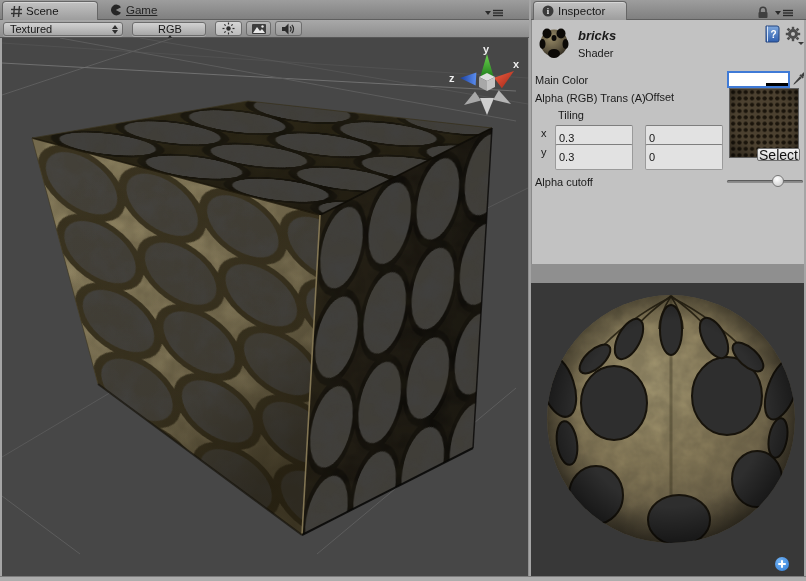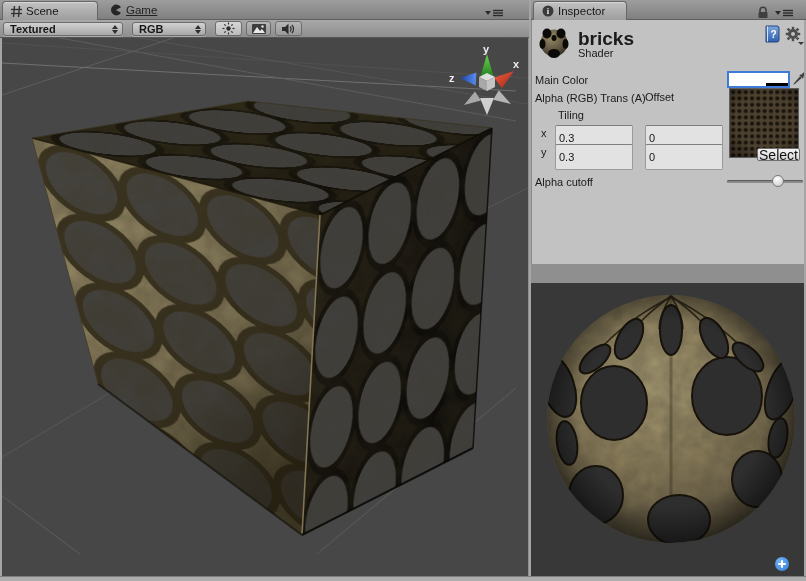--- a/index.html
+++ b/index.html
@@ -11,21 +11,21 @@
   .tabstrip{background:linear-gradient(#9d9d9d,#808080);border-bottom:1px solid #5f5f5f;box-sizing:border-box;}
   .tab{box-sizing:border-box;border:1px solid #666;border-bottom:none;border-radius:4px 4px 0 0;
        background:linear-gradient(#c2c2c2,#9d9d9d);display:flex;align-items:center;gap:4px;
        padding:0 8px;font-size:11.5px;color:#161616;box-shadow:inset 0 1px 0 rgba(255,255,255,.35);}
   .striplabel{display:flex;align-items:center;gap:4px;font-size:11.5px;color:#242424;}
   
   .toolbar{background:linear-gradient(#a8a8a8,#8e8e8e);border-bottom:1px solid #565656;box-sizing:border-box;}
   .dropdown{box-sizing:border-box;border:1px solid #6d6d6d;border-radius:3px;
             background:linear-gradient(#d2d2d2,#a7a7a7);display:flex;align-items:center;
             font-size:11px;color:#161616;padding:0 4px 0 6px;box-shadow:0 1px 0 rgba(255,255,255,.25);}
-  .dropdown .grow{flex:1;font-weight:bold;}
+  .dropdown .grow{flex:1;}
   .updown{display:flex;flex-direction:column;gap:1px;align-items:center;}
   .tri-up{width:0;height:0;border-left:3px solid transparent;border-right:3px solid transparent;border-bottom:4px solid #2e2e2e;}
   .tri-dn{width:0;height:0;border-left:3px solid transparent;border-right:3px solid transparent;border-top:4px solid #2e2e2e;}
   .tbtn{box-sizing:border-box;border:1px solid #6d6d6d;border-radius:3px;background:linear-gradient(#b6b6b6,#9a9a9a);
         display:flex;align-items:center;justify-content:center;}
   .tbtn.on{background:linear-gradient(#d6d6d6,#bcbcbc);}
   .searchpill{box-sizing:border-box;border:1px solid #757575;border-radius:8px;background:#b2b2b2;
               display:flex;align-items:center;padding:0 6px;box-shadow:inset 0 1px 2px rgba(0,0,0,.25);}
   .searchpill input{flex:1;border:none;background:transparent;outline:none;font-size:11px;color:#333;margin-left:4px;}
   .searchpill input::placeholder{color:#5a5a5a;opacity:1;}
@@ -95,21 +95,21 @@
   <div class="abs toolbar" style="left:0;top:20px;width:529px;height:18px;"></div>
 
   <div class="abs dropdown" style="left:3px;top:22px;width:120px;height:14px;">
     <span class="grow">Textured</span>
     <div class="updown">
         <div class="tri-up"></div>
         <div class="tri-dn"></div>
       </div>
   </div>
 
-  <div class="abs dropdown" style="left:132px;top:22px;width:74px;height:14px;">
+  <div class="abs dropdown" style="left:132px;top:22px;width:74px;height:14px;flex-direction:column;">
     <span class="grow">RGB</span>
     <div class="updown">
         <div class="tri-up"></div>
         <div class="tri-dn"></div>
       </div>
   </div>
 
   <div class="abs tbtn on" style="left:215px;top:21px;width:27px;height:15px;">
     <svg width="13" height="13" viewBox="0 0 13 13">
       <circle cx="6.5" cy="6.5" r="2.2" fill="#2e2e2e"></circle>
@@ -320,21 +320,21 @@
     <circle cx="16" cy="18" r="13.5" fill="url(#matg)"></circle>
     <g fill="#0c0a07">
       <ellipse cx="9" cy="8.5" rx="4.5" ry="5"></ellipse>
       <ellipse cx="23" cy="8.5" rx="4.5" ry="5"></ellipse>
       <ellipse cx="4.5" cy="19" rx="3" ry="5"></ellipse>
       <ellipse cx="27.5" cy="19" rx="3" ry="5"></ellipse>
       <ellipse cx="16" cy="28.5" rx="6" ry="4.5"></ellipse>
       <ellipse cx="16" cy="13" rx="2.5" ry="3"></ellipse>
     </g>
   </svg>
-  <div class="abs lbl" style="left:578px;top:28px;font-size:19px;font-weight:bold;">bricks</div>
+  <div class="abs lbl" style="left:578px;top:28px;font-size:13px;font-weight:bold;font-style:italic;">bricks</div>
   <div class="abs lbl" style="left:578px;top:47px;">Shader</div>
 
   <svg class="abs" style="left:763px;top:25px;" width="18" height="19" viewBox="0 0 18 19">
     <defs>
         <linearGradient id="bookg" x1="0" y1="0" x2="0" y2="1">
           <stop offset="0" stop-color="#7ea7dc"></stop>
           <stop offset="1" stop-color="#2f5fae"></stop>
         </linearGradient>
       </defs>
     <path d="M3,1 h11 a2,2 0 0 1 2,2 v12 a2,2 0 0 1 -2,2 h-11 z" fill="url(#bookg)" stroke="#24457e" stroke-width="1"></path>

